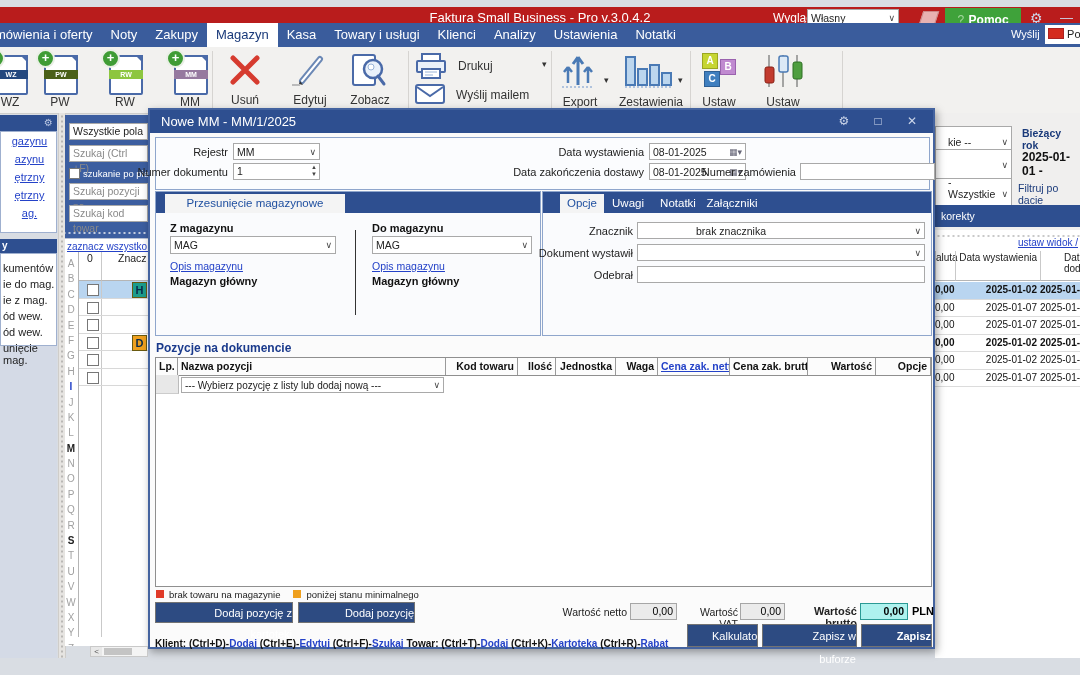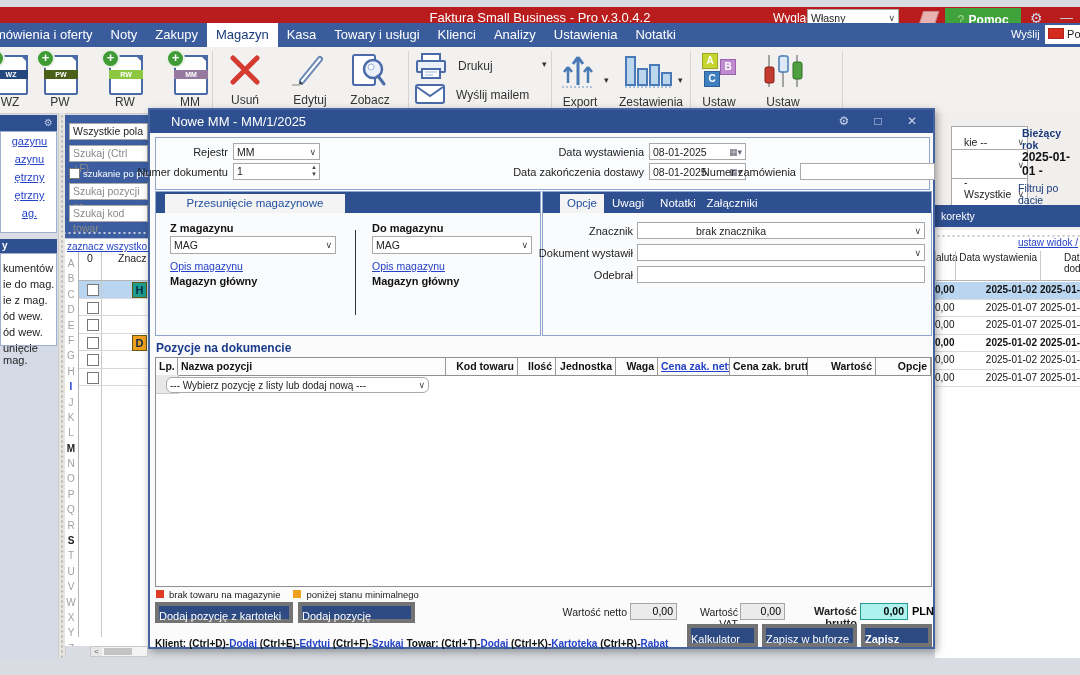--- a/index.html
+++ b/index.html
@@ -52,42 +52,42 @@
   .lheader{position:absolute;top:0;height:29px;border-bottom:1px solid #b5b5b5;font-size:10.5px;color:#222;box-sizing:border-box;}
   .lrow{position:absolute;left:0;width:70px;height:17.5px;border-bottom:1px solid #d8d8d8;box-sizing:border-box;}
   .lrow.sel{background:#b9d5f0;}
   .lrow .cbox{position:absolute;left:8px;top:3px;width:10px;height:10px;}
   .badge{position:absolute;right:2px;top:1px;width:13px;height:14px;font-size:11px;font-weight:bold;color:#0a2a4a;
          text-align:center;line-height:14px;border:1px solid #6a5a10;}
   .colline{position:absolute;top:0;bottom:0;width:1px;background:#c9c9c9;}
   
   #rightpanel-top{left:935px;top:113px;width:145px;height:117px;background:#f0efee;}
   #rightpanel-bot{left:935px;top:230px;width:145px;height:428px;background:#fff;}
-  .rp-dd{position:absolute;left:16px;width:77px;height:32px;padding-left:12px;}
+  .rp-dd{position:absolute;left:0;width:77px;height:32px;padding-left:12px;}
   .rp-lbl{position:absolute;font-size:10.5px;color:#1a3a7a;font-weight:bold;}
   #korekty-band{left:935px;top:205px;width:145px;height:22px;background:#2e4f90;color:#fff;font-size:10.5px;line-height:22px;padding-left:6px;box-sizing:border-box;}
   #rtable{position:absolute;left:0px;top:21px;width:145px;}
   .rhead{position:absolute;top:0;height:30px;border-bottom:1px solid #b5b5b5;border-left:1px solid #c9c9c9;font-size:10px;color:#222;box-sizing:border-box;text-align:right;padding:1px 3px 0 0;}
   .rrow{position:absolute;height:17.5px;width:145px;border-bottom:1px solid #dcdcdc;box-sizing:border-box;font-size:10px;color:#111;}
   .rrow.sel{background:#b9d5f0;}
   .rrow.bld{font-weight:bold;}
   .rcell{position:absolute;top:2px;text-align:right;padding-right:3px;box-sizing:border-box;white-space:nowrap;overflow:hidden;}
   
   #dialog{left:148px;top:108px;width:787px;height:541px;background:#fbfbfb;border:2px solid #44639f;box-sizing:border-box;box-shadow:2px 3px 8px rgba(0,0,0,.35);}
-  #dlg-title{position:absolute;left:0;top:0;width:100%;height:23px;background:#2e4f90;color:#fff;font-size:13px;line-height:23px;padding-left:21px;box-sizing:border-box;}
+  #dlg-title{position:absolute;left:0;top:0;width:100%;height:23px;background:#2e4f90;color:#fff;font-size:13px;line-height:23px;padding-left:11px;box-sizing:border-box;}
   .dlg-ico{position:absolute;top:0;height:23px;line-height:23px;color:#ccd6ea;font-size:12px;text-align:center;width:22px;}
   .fieldlbl{position:absolute;font-size:11px;color:#222;text-align:right;}
   .grp-hdr{position:absolute;left:0;top:0;width:100%;height:21px;background:#2e4f90;}
   .grp-tab{position:absolute;top:2px;height:19px;background:#f4f4f4;color:#2050a0;font-size:11.5px;text-align:center;line-height:19px;}
   .grp-tab.inactive{background:transparent;color:#fff;}
   .grpbox{position:absolute;border:1px solid #8fa6cc;background:#fafbfd;box-sizing:border-box;}
   .boldlbl{font-weight:bold;font-size:11px;color:#111;}
   .ptable-cell{position:absolute;top:0;height:17px;border-right:1px solid #9a9a9a;box-sizing:border-box;
     font-size:10.5px;font-weight:bold;color:#111;line-height:17px;padding:0 3px;white-space:nowrap;overflow:hidden;}
-  .btn-blue{background:#2d4b82;color:#fff;font-size:11px;text-align:left;border:4px solid #737373;box-sizing:border-box;}
+  .btn-blue{background:#2d4b82;color:#fff;font-size:11px;text-align:right;border:1px solid #737373;box-sizing:border-box;padding-left:24px;}
   .totfield{position:absolute;height:17px;background:#ebebeb;border:1px solid #a6a6a6;box-sizing:border-box;font-size:10.5px;text-align:right;padding:1px 3px 0 0;}
   #hintline{position:absolute;font-size:10px;font-weight:bold;color:#111;white-space:nowrap;}
   #hintline .l{color:#2442c8;}
   
   #hscroll{left:90px;top:646px;width:58px;height:11px;background:#f4f4f4;border:1px solid #c9c9c9;box-sizing:border-box;}
   #statusbar{left:0;top:658px;width:1080px;height:17px;background:#f1f0ef;border-top:1px solid #c9c9c9;font-size:11px;color:#222;line-height:16px;padding-left:8px;box-sizing:border-box;}
 </style>
 </head>
 <body>
 
@@ -493,21 +493,21 @@
           <div class="ptable-cell" style="left: 290px; width: 72px; text-align: right;">Kod towaru</div>
           <div class="ptable-cell" style="left: 362px; width: 38px; text-align: right;">Ilość</div>
           <div class="ptable-cell" style="left: 400px; width: 60px; text-align: right;">Jednostka</div>
           <div class="ptable-cell" style="left: 460px; width: 42px; text-align: right;">Waga</div>
           <div class="ptable-cell" style="left: 502px; width: 72px; text-align: right;"><span class="bluelink">Cena zak. netto</span></div>
           <div class="ptable-cell" style="left: 574px; width: 78px; text-align: right;">Cena zak. brutto</div>
           <div class="ptable-cell" style="left: 652px; width: 68px; text-align: right;">Wartość</div>
           <div class="ptable-cell" style="left: 720px; width: 55px; text-align: right;">Opcje</div>
         </div>
       <div class="abs" style="left:0;top:17px;width:22px;height:18px;background:#e8e8e8;border-right:1px solid #bbb;border-bottom:1px solid #ccc;"></div>
-      <div class="box ddown abs" style="left:10px;top:19px;width:263px;height:16px;font-size:10px;border-radius:6px;">
+      <div class="box ddown abs" style="left:25px;top:19px;width:263px;height:16px;font-size:10px;">
         <span>--- Wybierz pozycję z listy lub dodaj nową ---</span>
           <span class="chev">∨</span>
       </div>
     </div>
 
     <div class="abs" id="legendrow" style="left:6px;top:479px;height:10px;font-size:9.5px;color:#222;display:flex;align-items:center;gap:5px;">
         <span style="width: 8px; height: 8px; display: inline-block; background: rgb(224, 58, 40);"></span>
         <span style="margin-right: 8px; text-align: right;">brak towaru na magazynie</span>
         <span style="width: 8px; height: 8px; display: inline-block; background: rgb(239, 160, 30);"></span>
         <span style="margin-right: 8px;">poniżej stanu minimalnego</span>

